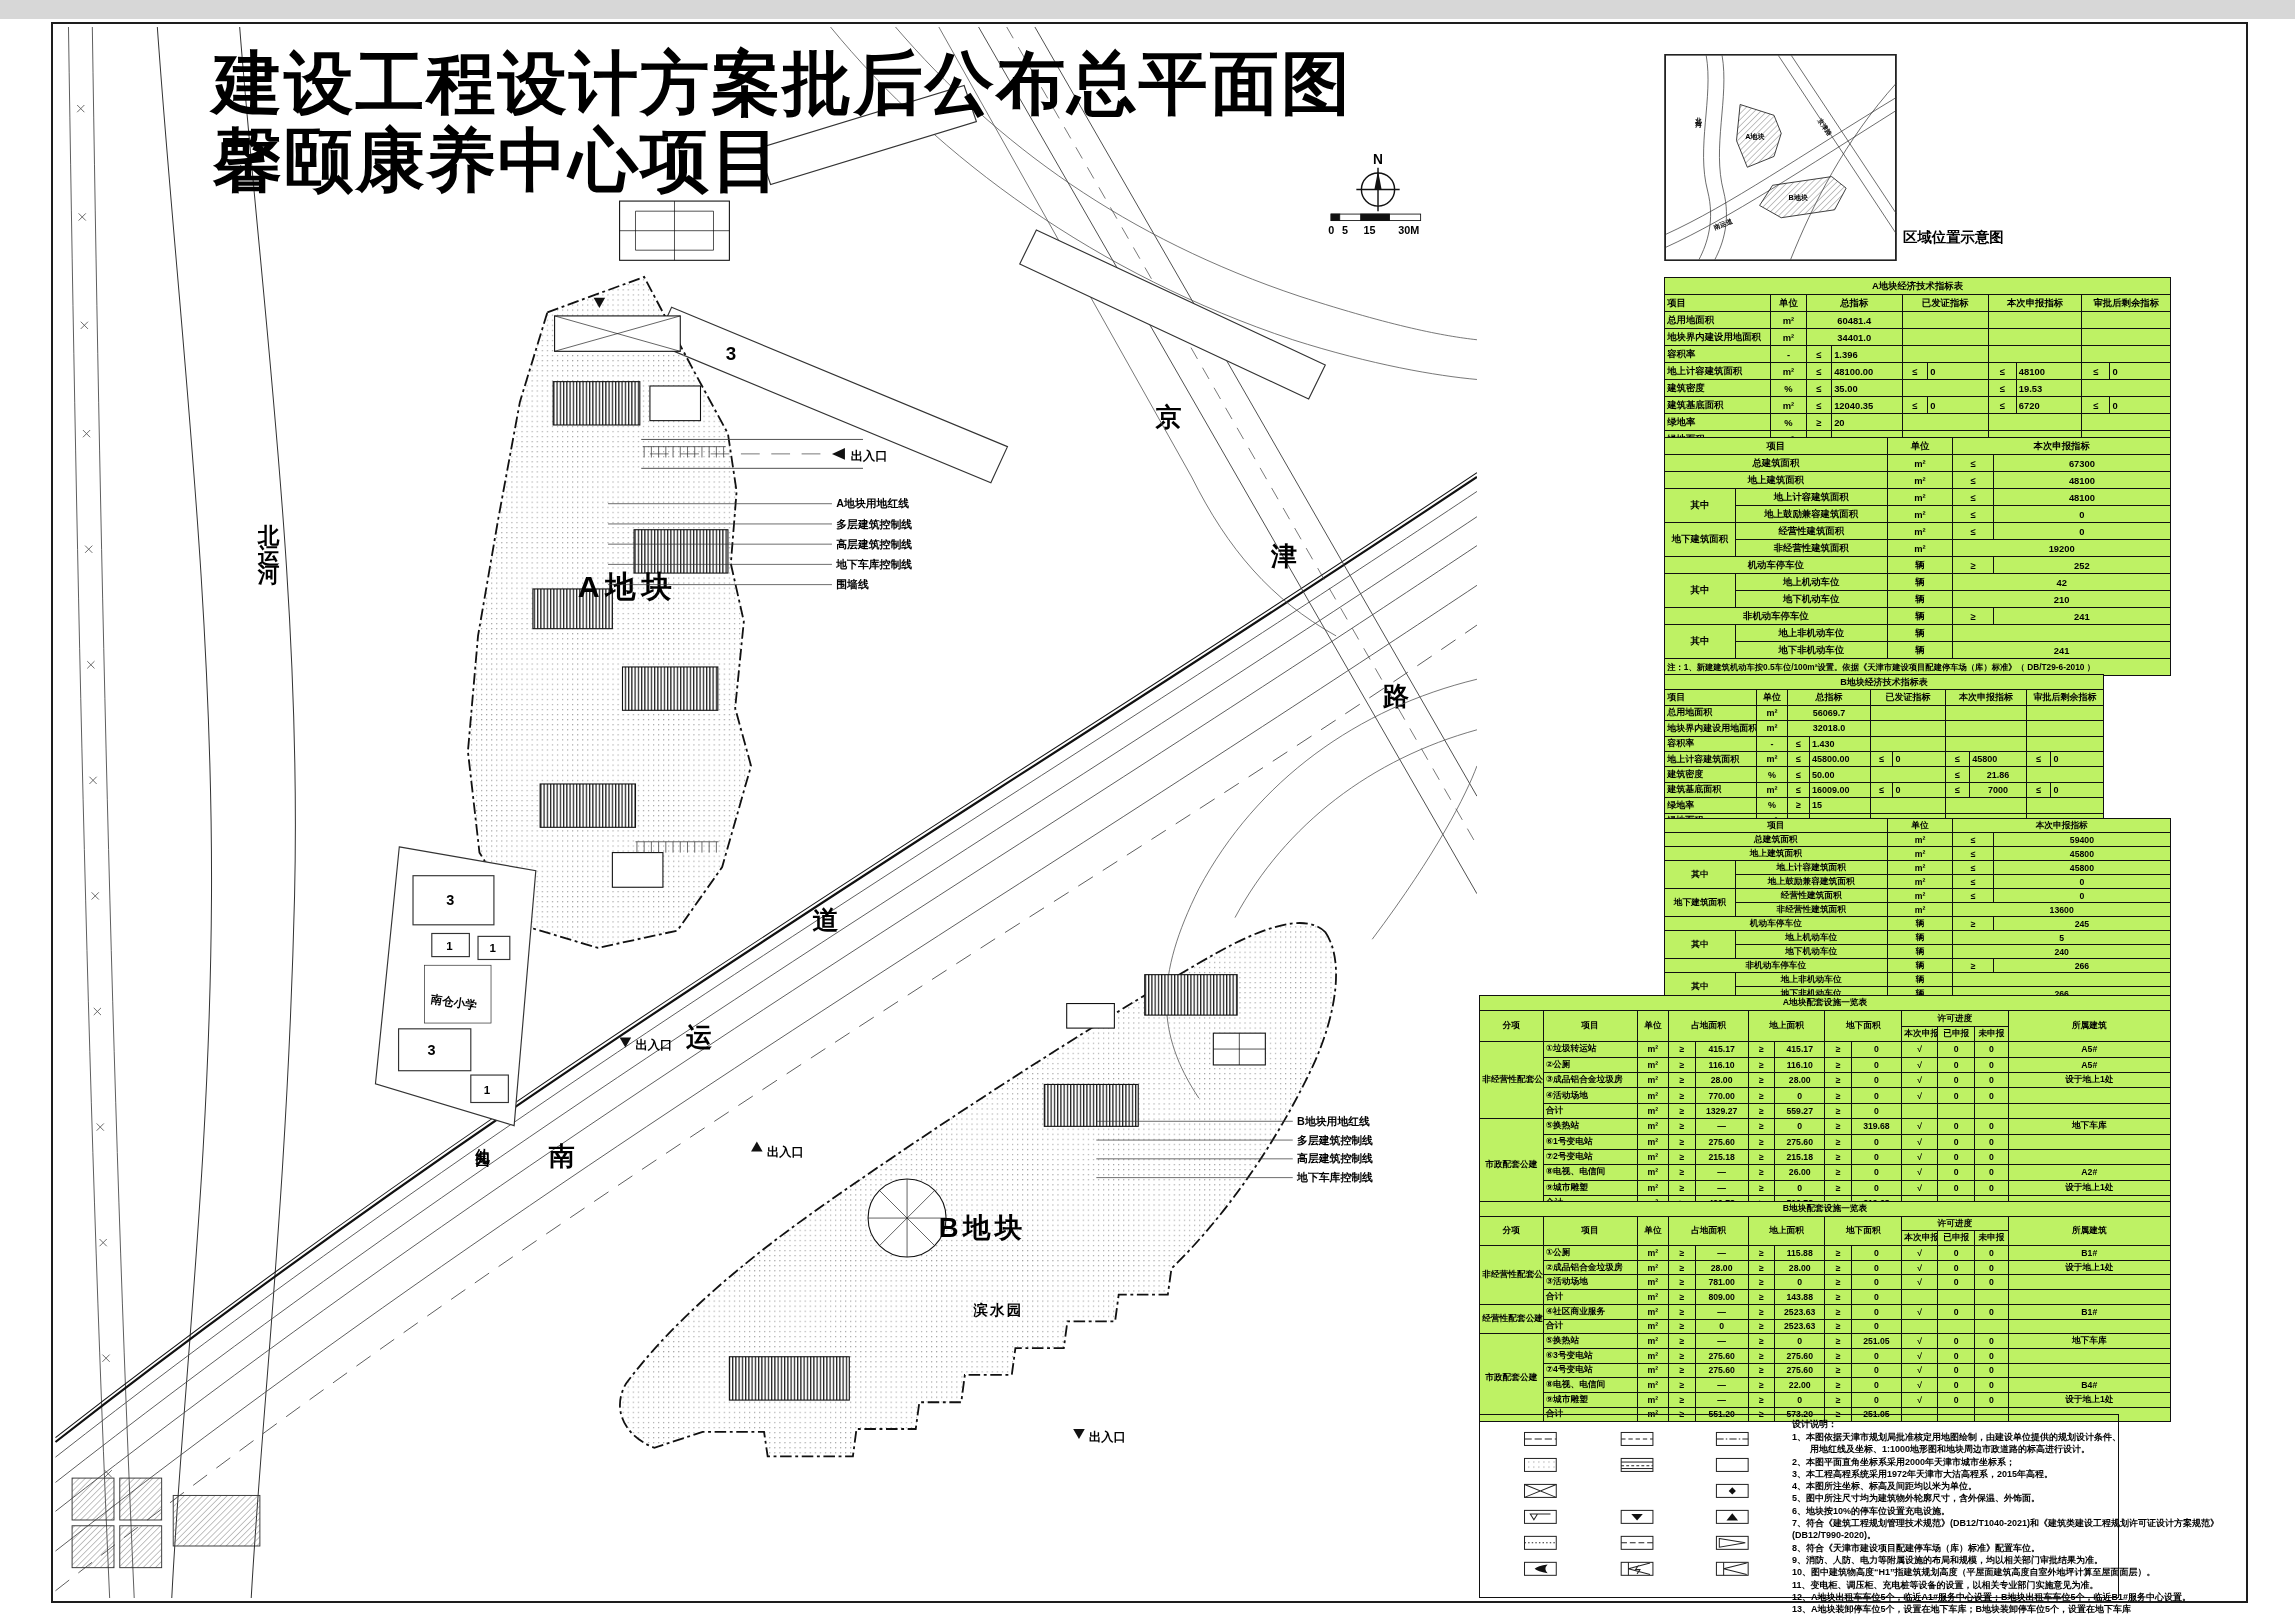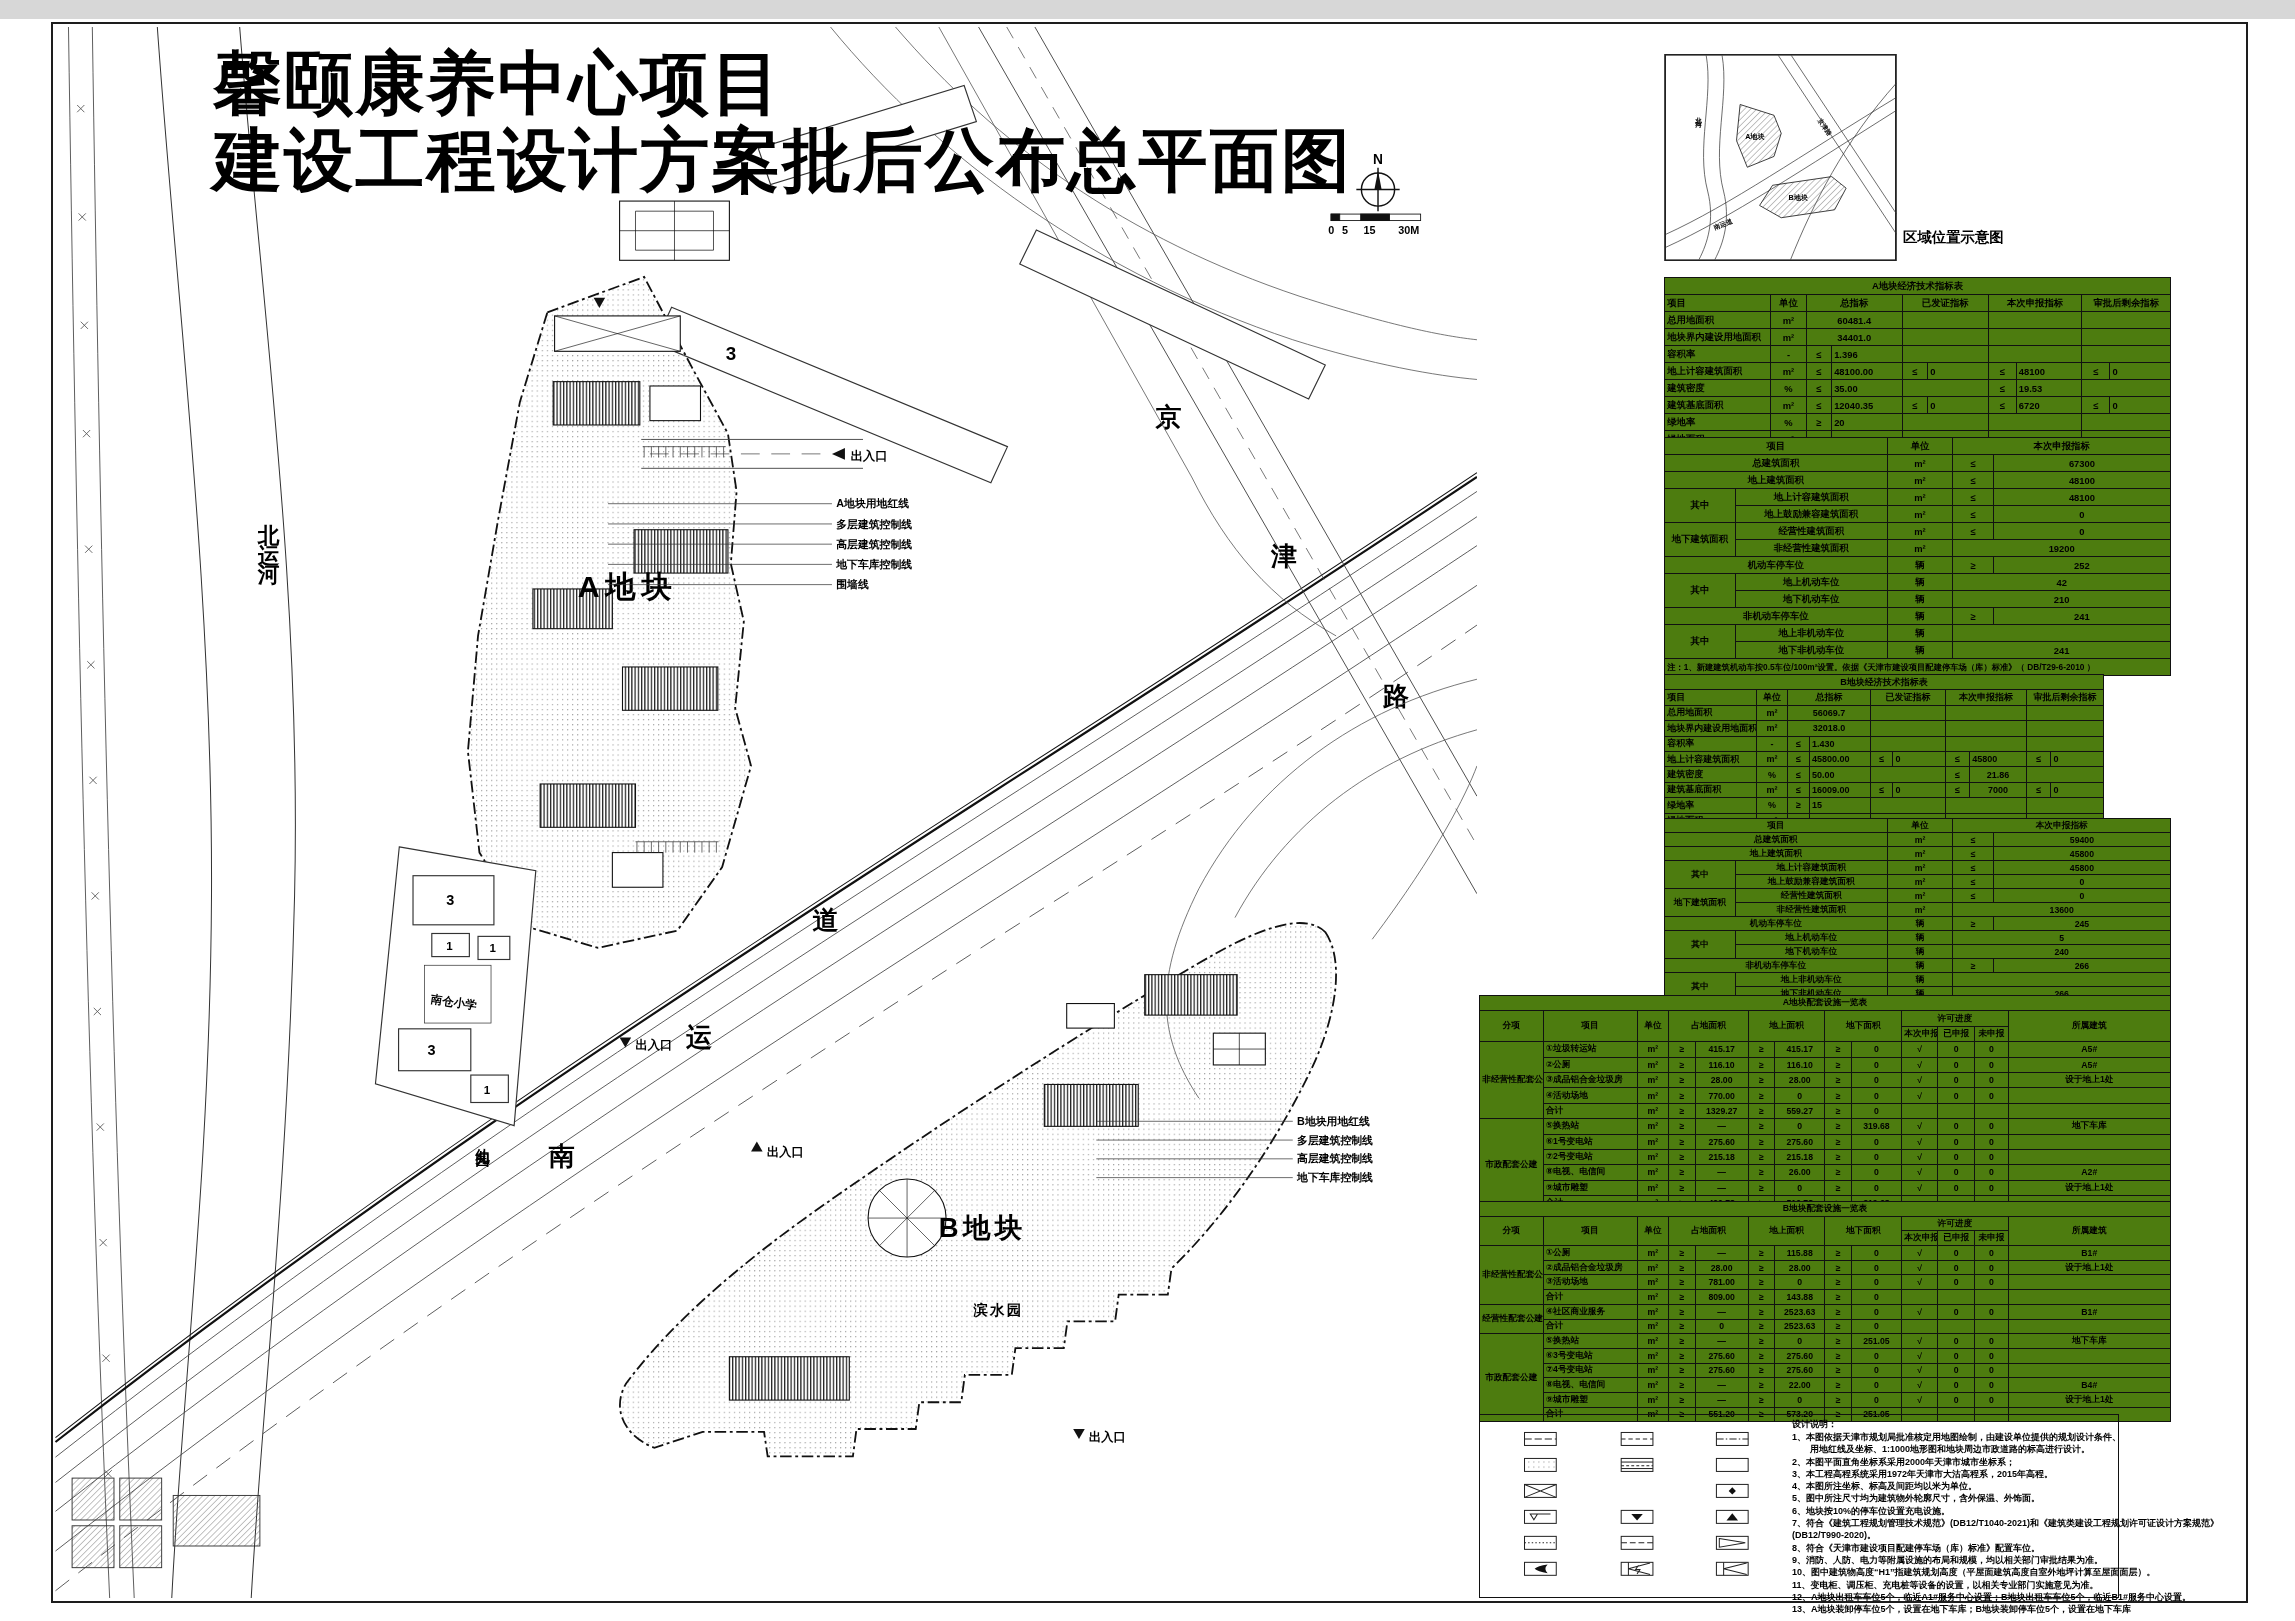--- a/index.html
+++ b/index.html
@@ -3,21 +3,21 @@
 <meta charset="utf-8">
 <style>
   html,body{margin:0;padding:0;background:#fff;}
   body{width:2295px;height:1622px;position:relative;overflow:hidden;
        font-family:"Liberation Sans","DejaVu Sans",sans-serif;color:#000;}
   .abs{position:absolute;}
   #topband{left:0;top:0;width:2295px;height:19px;background:#d7d7d7;}
   #sheet{left:51px;top:21.7px;width:2193px;height:1577px;border:2.2px solid #1d1d1d;background:#fff;}
   #title{left:213px;top:45px;font-size:69px;font-weight:900;letter-spacing:2.2px;line-height:77px;white-space:nowrap;}
   
-  table{border-collapse:collapse;table-layout:fixed;width:100%;background:#4d7c0f;}
+  table{border-collapse:collapse;table-layout:fixed;width:100%;background:#bef264;}
   td{border:1.3px solid #111;font-size:9.4px;font-weight:700;text-align:center;
      padding:0 2.2px;height:16px;overflow:hidden;white-space:nowrap;}
   .t18 td{height:13px;font-size:8.7px;}
   .t20 td{height:14.4px;font-size:9px;}
   .fac td{height:14.4px;font-size:8.7px;}
   .fac19 td{height:13.7px;font-size:8.7px;}
   td.noteRow{font-size:8.3px;text-align:left;}
   #tblA1{left:1664px;top:277px;width:507px;}
   #tblA2{left:1664px;top:437px;width:507px;}
   #tblB1{left:1664px;top:674px;width:440px;}
@@ -236,22 +236,22 @@
   <g fill="url(#pdiag)" stroke="#333" stroke-width="1.3">
     <rect x="100" y="2046" width="58" height="58"></rect>
     <rect x="166" y="2046" width="58" height="58"></rect>
     <rect x="100" y="2112" width="58" height="58"></rect>
     <rect x="166" y="2112" width="58" height="58"></rect>
     <rect x="240" y="2070" width="120" height="70"></rect>
   </g>
 </svg>
 
 <div id="title" class="abs">
+  <div>建设工程设计方案批后公布总平面图</div>
   <div>馨颐康养中心项目</div>
-  <div>建设工程设计方案批后公布总平面图</div>
 </div>
 
 <svg id="locmap" class="abs" width="233" height="207" viewBox="0 0 322 287">
   <rect x="1" y="1" width="320" height="285" fill="#fff" stroke="#222" stroke-width="2.5"></rect>
   <g stroke="#333" stroke-width="1" fill="none">
     <path d="M58,2 C68,60 44,130 60,190 C70,230 60,262 48,285"></path>
     <path d="M80,2 C90,60 66,130 82,190 C92,230 82,262 70,285"></path>
     <path d="M158,2 L322,250"></path>
       <path d="M176,2 L322,222"></path>
     <path d="M2,250 C90,210 190,140 322,60"></path>

